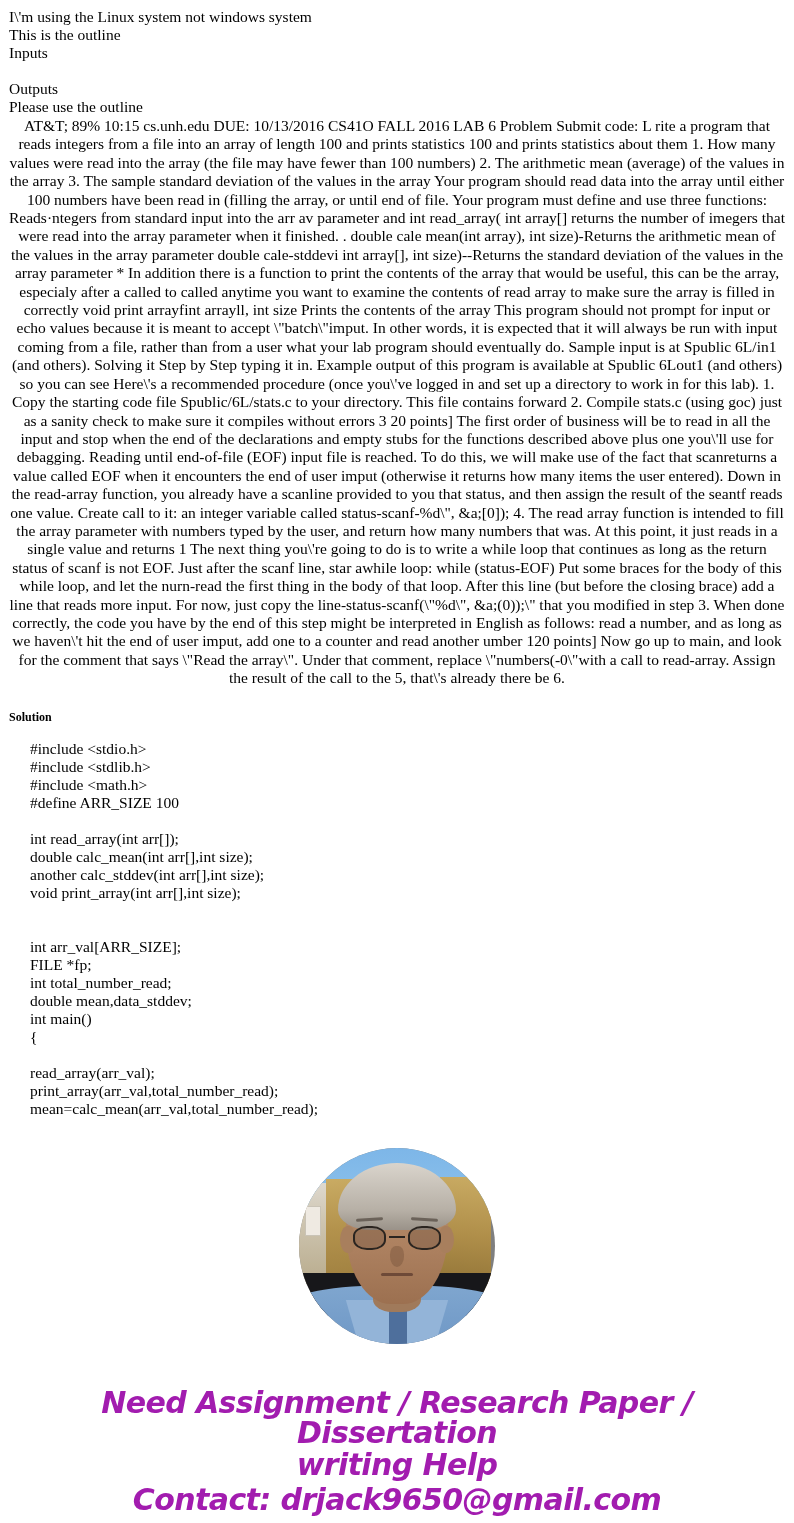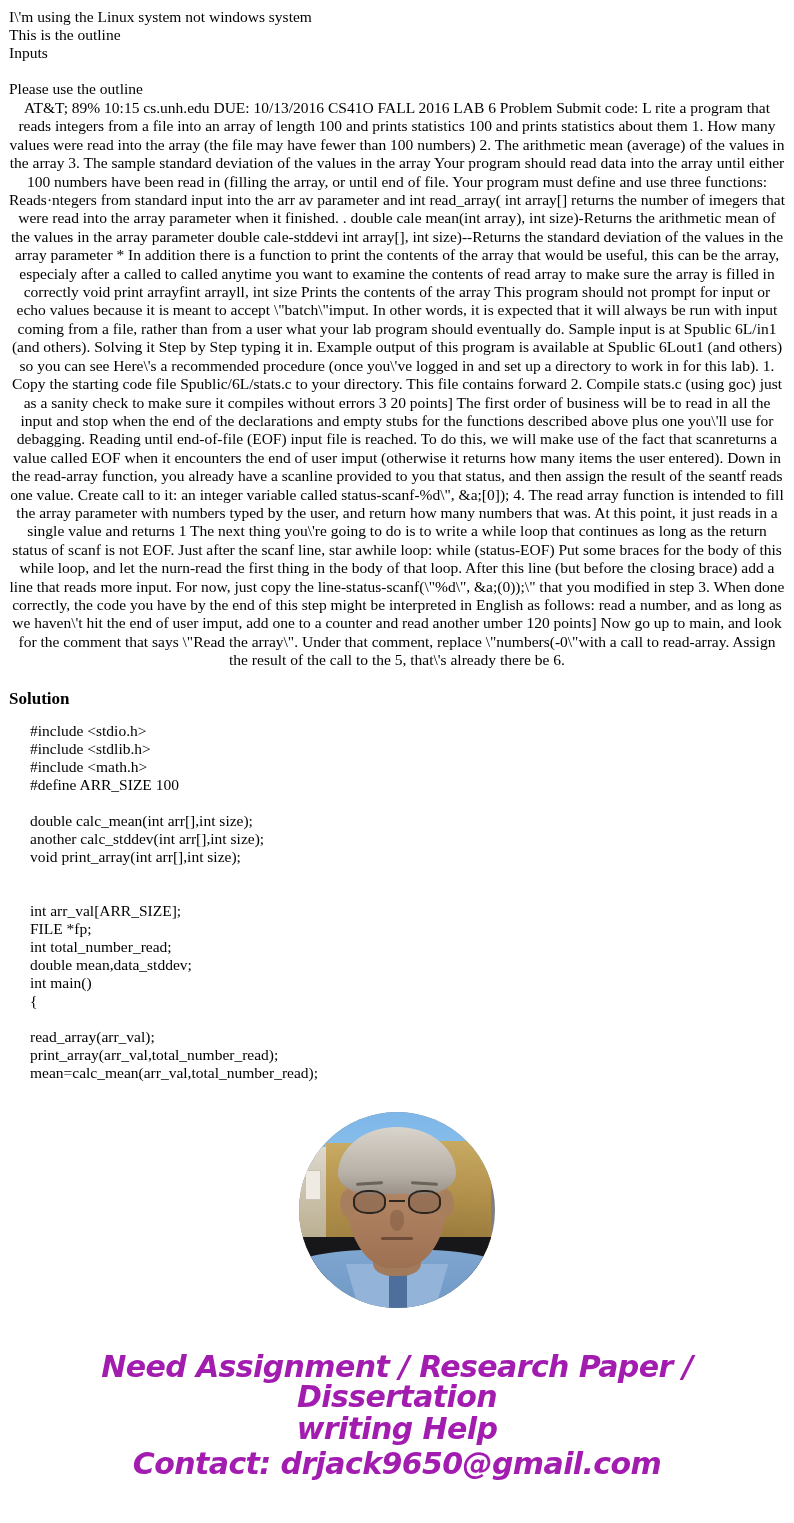--- a/index.html
+++ b/index.html
@@ -29,21 +29,21 @@
     height: 18px;
   }
   .body-para {
     font-size: 15.5px;
     line-height: 18.4px;
     text-align: center;
     margin: 0;
     padding-top: 1px;
   }
   .solution-heading {
-    font-size: 17px;
+    font-size: 12px;
     font-weight: bold;
     line-height: 20px;
     margin: 0;
     padding-top: 19px;
     padding-bottom: 2px;
   }
   .code-block {
     padding-top: 11px;
   }
   .code-line {
@@ -262,33 +262,35 @@
 </head>
 <body>
 
 <div class="page">
 
   <div>
     <div class="line">I\'m using the Linux system not windows system</div>
     <div class="line">This is the outline</div>
     <div class="line">Inputs</div>
     <div class="line blank"></div>
+    <div class="line">Outputs</div>
     <div class="line">Please use the outline</div>
   </div>
 
   <p class="body-para">AT&amp;T; 89% 10:15 cs.unh.edu DUE: 10/13/2016 CS41O FALL 2016 LAB 6 Problem Submit code: L rite a program that reads integers from a file into an array of length 100 and prints statistics 100 and prints statistics about them 1. How many values were read into the array (the file may have fewer than 100 numbers) 2. The arithmetic mean (average) of the values in the array 3. The sample standard deviation of the values in the array Your program should read data into the array until either 100 numbers have been read in (filling the array, or until end of file. Your program must define and use three functions: Reads·ntegers from standard input into the arr av parameter and int read_array( int array[] returns the number of imegers that were read into the array parameter when it finished. . double cale mean(int array), int size)-Returns the arithmetic mean of the values in the array parameter double cale-stddevi int array[], int size)--Returns the standard deviation of the values in the array parameter * In addition there is a function to print the contents of the array that would be useful, this can be the array, especialy after a called to called anytime you want to examine the contents of read array to make sure the array is filled in correctly void print arrayfint arrayll, int size Prints the contents of the array This program should not prompt for input or echo values because it is meant to accept \"batch\"imput. In other words, it is expected that it will always be run with input coming from a file, rather than from a user what your lab program should eventually do. Sample input is at Spublic 6L/in1 (and others). Solving it Step by Step typing it in. Example output of this program is available at Spublic 6Lout1 (and others) so you can see Here\'s a recommended procedure (once you\'ve logged in and set up a directory to work in for this lab). 1. Copy the starting code file Spublic/6L/stats.c to your directory. This file contains forward 2. Compile stats.c (using goc) just as a sanity check to make sure it compiles without errors 3 20 points] The first order of business will be to read in all the input and stop when the end of the declarations and empty stubs for the functions described above plus one you\'ll use for debagging. Reading until end-of-file (EOF) input file is reached. To do this, we will make use of the fact that scanreturns a value called EOF when it encounters the end of user imput (otherwise it returns how many items the user entered). Down in the read-array function, you already have a scanline provided to you that status, and then assign the result of the seantf reads one value. Create call to it: an integer variable called status-scanf-%d\", &amp;a;[0]); 4. The read array function is intended to fill the array parameter with numbers typed by the user, and return how many numbers that was. At this point, it just reads in a single value and returns 1 The next thing you\'re going to do is to write a while loop that continues as long as the return status of scanf is not EOF. Just after the scanf line, star awhile loop: while (status-EOF) Put some braces for the body of this while loop, and let the nurn-read the first thing in the body of that loop. After this line (but before the closing brace) add a line that reads more input. For now, just copy the line-status-scanf(\"%d\", &amp;a;(0));\" that you modified in step 3. When done correctly, the code you have by the end of this step might be interpreted in English as follows: read a number, and as long as we haven\'t hit the end of user imput, add one to a counter and read another umber 120 points] Now go up to main, and look for the comment that says \"Read the array\". Under that comment, replace \"numbers(-0\"with a call to read-array. Assign the result of the call to the 5, that\'s already there be 6.</p>
 
   <h2 class="solution-heading">Solution</h2>
 
   <div class="code-block">
     <div class="code-line">#include &lt;stdio.h&gt;</div>
     <div class="code-line">#include &lt;stdlib.h&gt;</div>
     <div class="code-line">#include &lt;math.h&gt;</div>
     <div class="code-line">#define ARR_SIZE 100</div>
     <div class="code-line blank"></div>
+    <div class="code-line">int read_array(int arr[]);</div>
     <div class="code-line">double calc_mean(int arr[],int size);</div>
     <div class="code-line">another calc_stddev(int arr[],int size);</div>
     <div class="code-line">void print_array(int arr[],int size);</div>
     <div class="code-line blank"></div>
     <div class="code-line blank"></div>
     <div class="code-line">int arr_val[ARR_SIZE];</div>
     <div class="code-line">FILE *fp;</div>
     <div class="code-line">int total_number_read;</div>
     <div class="code-line">double mean,data_stddev;</div>
     <div class="code-line">int main()</div>

